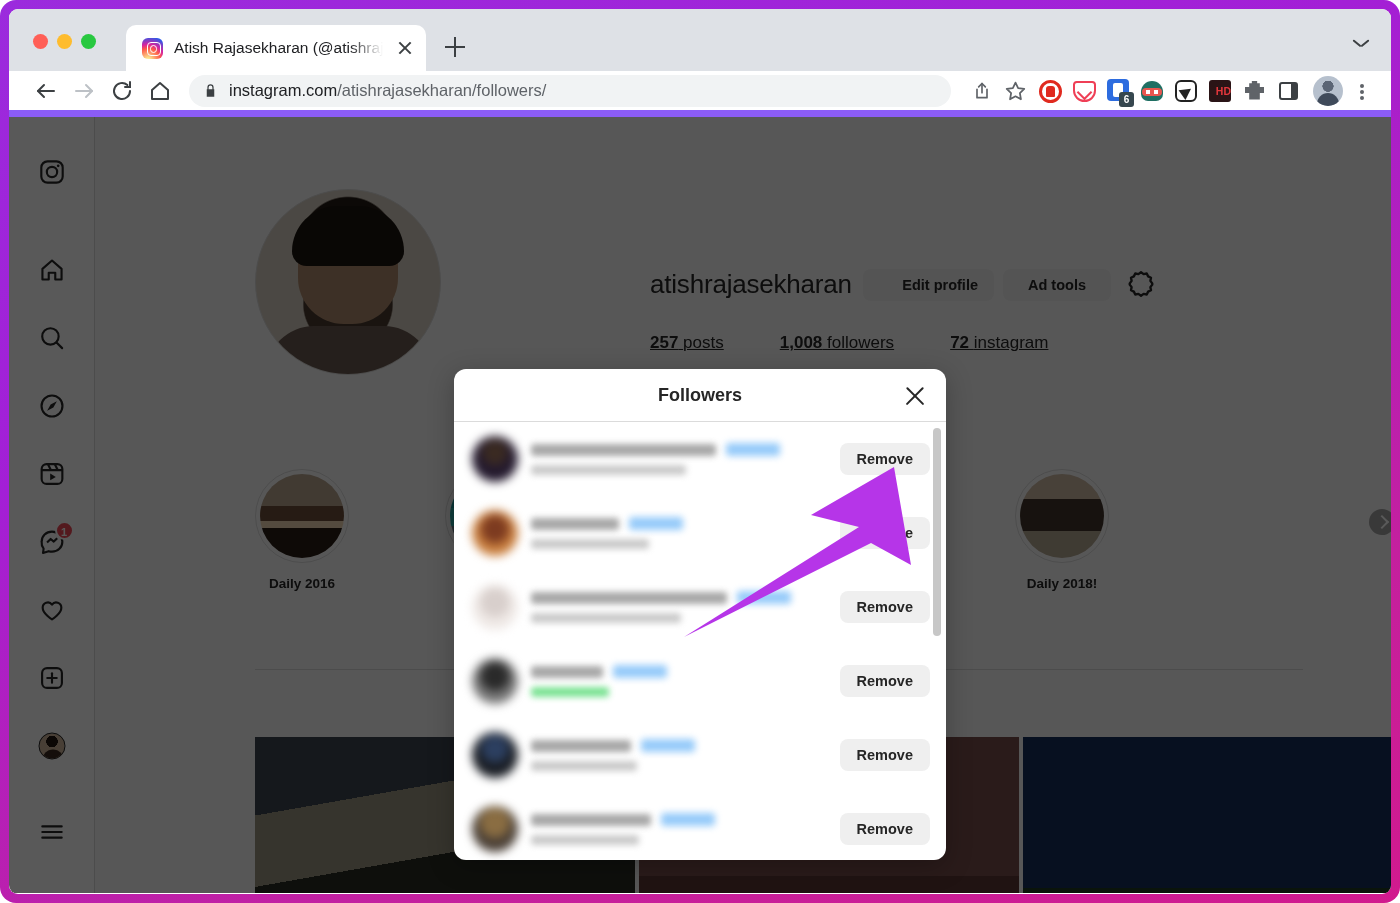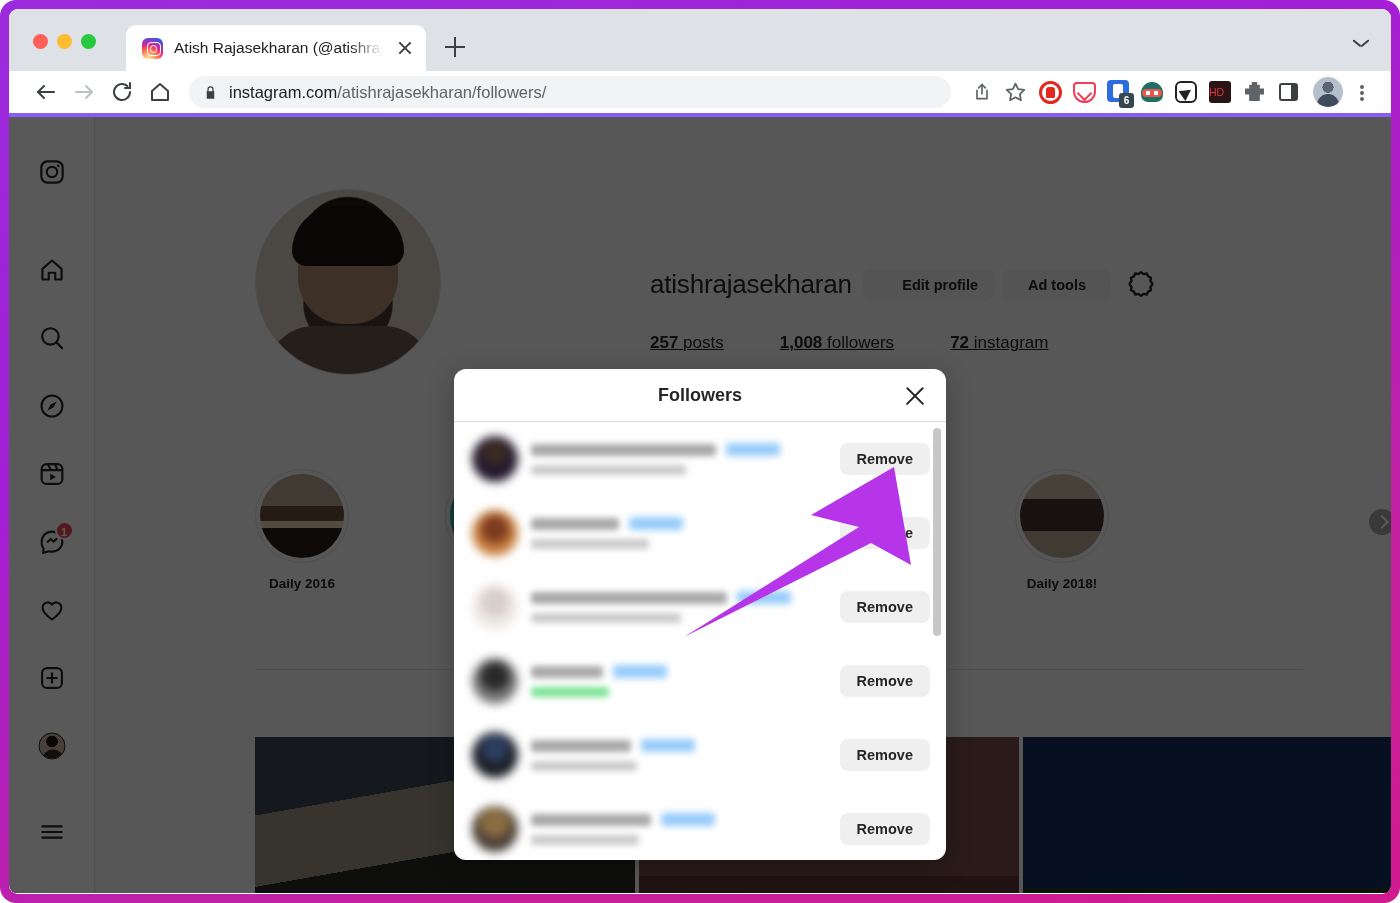--- a/index.html
+++ b/index.html
@@ -100,21 +100,21 @@
     background: #3c4043; border-radius: 2px;
   }
   #tabstrip-chevron::before { left: 0;  transform: rotate(40deg);  transform-origin: left center; }
   #tabstrip-chevron::after  { right: 0; transform: rotate(-40deg); transform-origin: right center; }
 
   
   #toolbar {
     height: 46px; background: #fff;
     display: flex; align-items: center;
     padding: 0 16px 0 18px; gap: 0;
-    border-bottom: 4px solid #8b5cf6;
+    border-bottom: 7px solid #8b5cf6;
   }
   .navbtn { width: 38px; height: 38px; position: relative; cursor: pointer; flex: 0 0 auto; }
   .navbtn svg { position: absolute; left: 7px; top: 7px; }
 
   #omnibox {
     flex: 1; height: 32px; margin: 0 14px 0 10px;
     background: #f1f3f4; border-radius: 16px;
     display: flex; align-items: center; padding: 0 14px; gap: 11px;
     cursor: text;
   }
@@ -180,22 +180,22 @@
     content: ""; position: absolute; left: 4px; top: 4px;
     width: 0; height: 0;
     border-left: 11px solid #222;
     border-top: 6px solid transparent;
     border-bottom: 6px solid transparent;
     transform: rotate(-35deg);
   }
   .ext-hd {
     position: absolute; left: 6px; top: 6px; width: 22px; height: 22px;
     background: #2a1416; border-radius: 3px;
-    color: #e4373c; font-size: 10.5px; font-weight: 400;
-    text-align: left; line-height: 22px;
+    color: #e4373c; font-size: 10.5px; font-weight: 700;
+    text-align: right; line-height: 22px;
   }
   .ext-puzzle {
     position: absolute; left: 8px; top: 7px; width: 19px; height: 19px;
     background: #5f6368;
     clip-path: polygon(36% 0,64% 0,64% 14%,78% 14%,78% 34%,100% 34%,100% 66%,78% 66%,78% 100%,22% 100%,22% 66%,0 66%,0 34%,22% 34%,22% 14%,36% 14%);
   }
   .ext-panel {
     position: absolute; left: 8px; top: 8px; width: 19px; height: 18px;
     border: 2.3px solid #3c4043; border-radius: 3px;
   }

